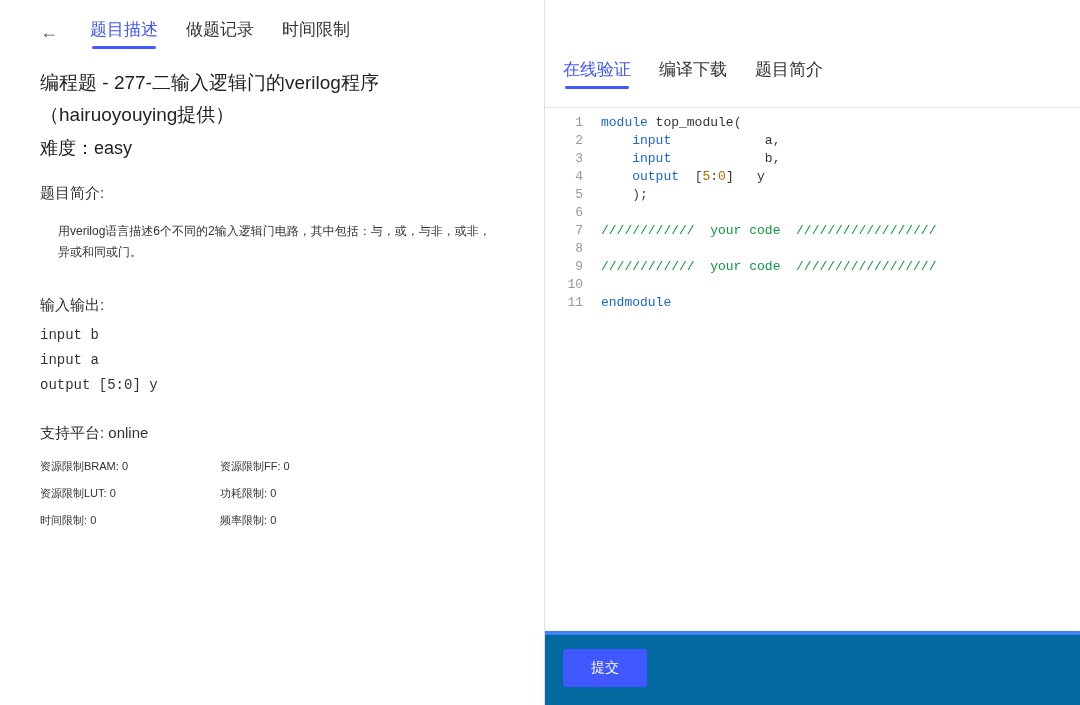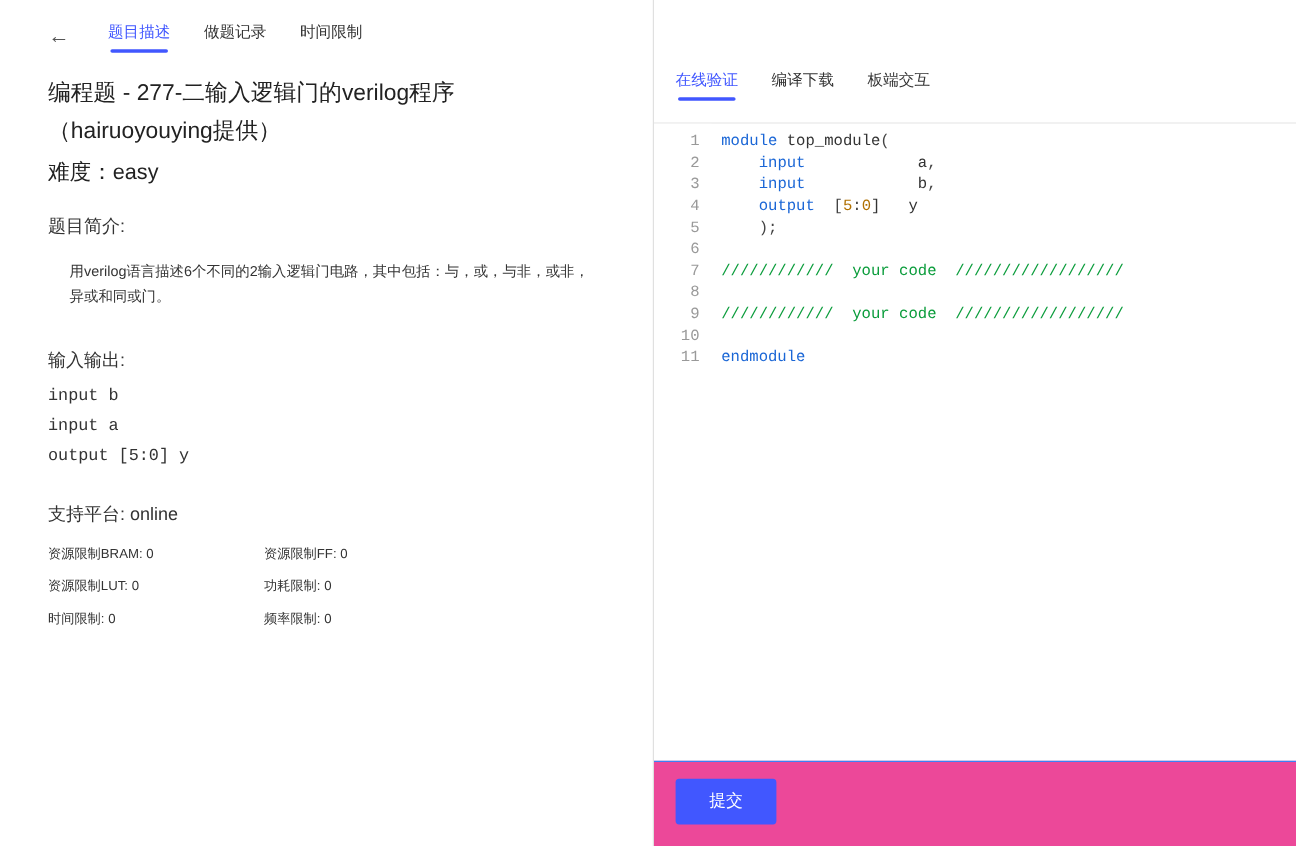--- a/index.html
+++ b/index.html
@@ -41,21 +41,21 @@
       padding-left: 18px;
       padding-bottom: 20px;
     }
     .back-arrow {
       color: #555;
       font-size: 18px;
       cursor: pointer;
       margin-right: 4px;
     }
     .tab {
-      font-size: 13px;
+      font-size: 17px;
       color: #333;
       cursor: pointer;
       padding-bottom: 6px;
       position: relative;
       font-weight: 500;
     }
     .tab.active {
       color: #4157ff;
     }
     .tab.active::after {
@@ -149,22 +149,22 @@
       color: #333;
     }
     .code-lines .line { height: 18px; }
     .kw { color: #1a66d6; }
     .ident { color: #333; }
     .comment { color: #0a9c3b; }
     .num { color: #b07000; }
     .paren { color: #444; }
     .submit-bar {
       padding: 14px 18px 18px 18px;
-      border-top: 1px solid #3b82f6;
-      background: #ec4899;
+      border-top: 4px solid #3b82f6;
+      background: #0369a1;
     }
     .submit-btn {
       background: #4157ff;
       color: #fff;
       border: none;
       border-radius: 3px;
       padding: 10px 28px;
       font-size: 14px;
       cursor: pointer;
       font-family: inherit;
@@ -206,21 +206,21 @@
         <div><span>时间限制:</span> <span>0</span></div>
         <div><span>频率限制:</span> <span>0</span></div>
       </div>
     </div>
   </div>
 
   <div class="right-panel">
     <div class="tab-row">
       <span class="tab active">在线验证</span>
       <span class="tab">编译下载</span>
-      <span class="tab">板端交互</span>
+      <span class="tab">题目简介</span>
     </div>
     <div class="code-editor">
       <div class="gutter" id="gutter">
           <div>1</div>
           <div>2</div>
           <div>3</div>
           <div>4</div>
           <div>5</div>
           <div>6</div>
           <div>7</div>

